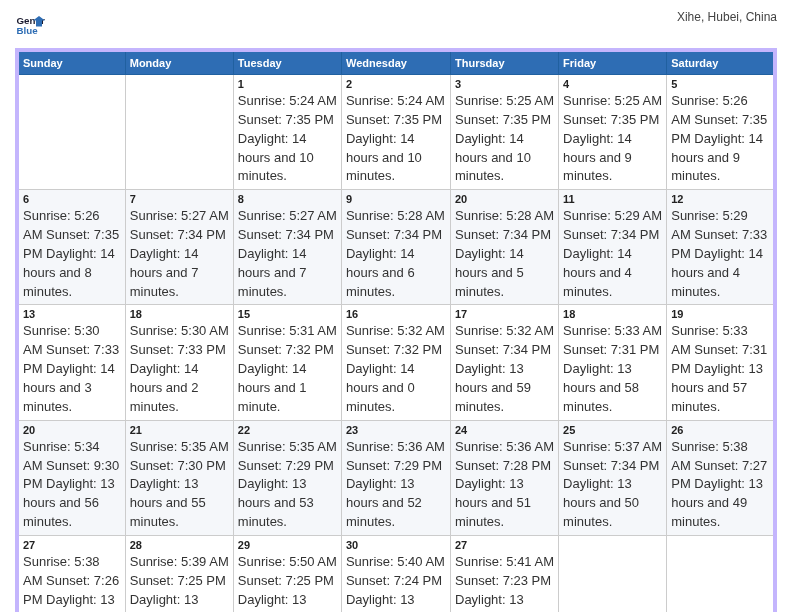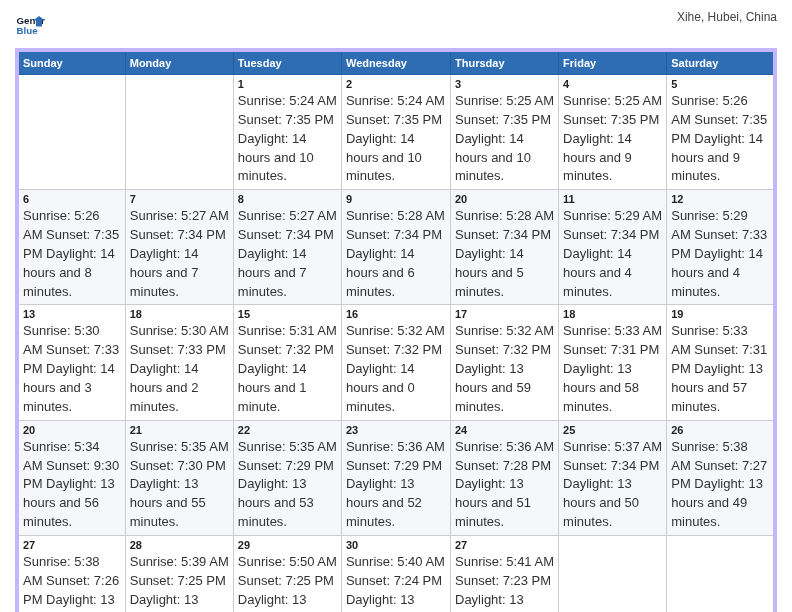--- a/index.html
+++ b/index.html
@@ -219,21 +219,21 @@
           </td>
           <td>
             <span class="day-num">16</span>
             <div class="day-info">Sunrise: 5:32 AM
 Sunset: 7:32 PM
 Daylight: 14 hours and 0 minutes.</div>
           </td>
           <td>
             <span class="day-num">17</span>
             <div class="day-info">Sunrise: 5:32 AM
-Sunset: 7:32 PM
+Sunset: 7:34 PM
 Daylight: 13 hours and 59 minutes.</div>
           </td>
           <td>
             <span class="day-num">18</span>
             <div class="day-info">Sunrise: 5:33 AM
 Sunset: 7:31 PM
 Daylight: 13 hours and 58 minutes.</div>
           </td>
           <td>
             <span class="day-num">19</span>

